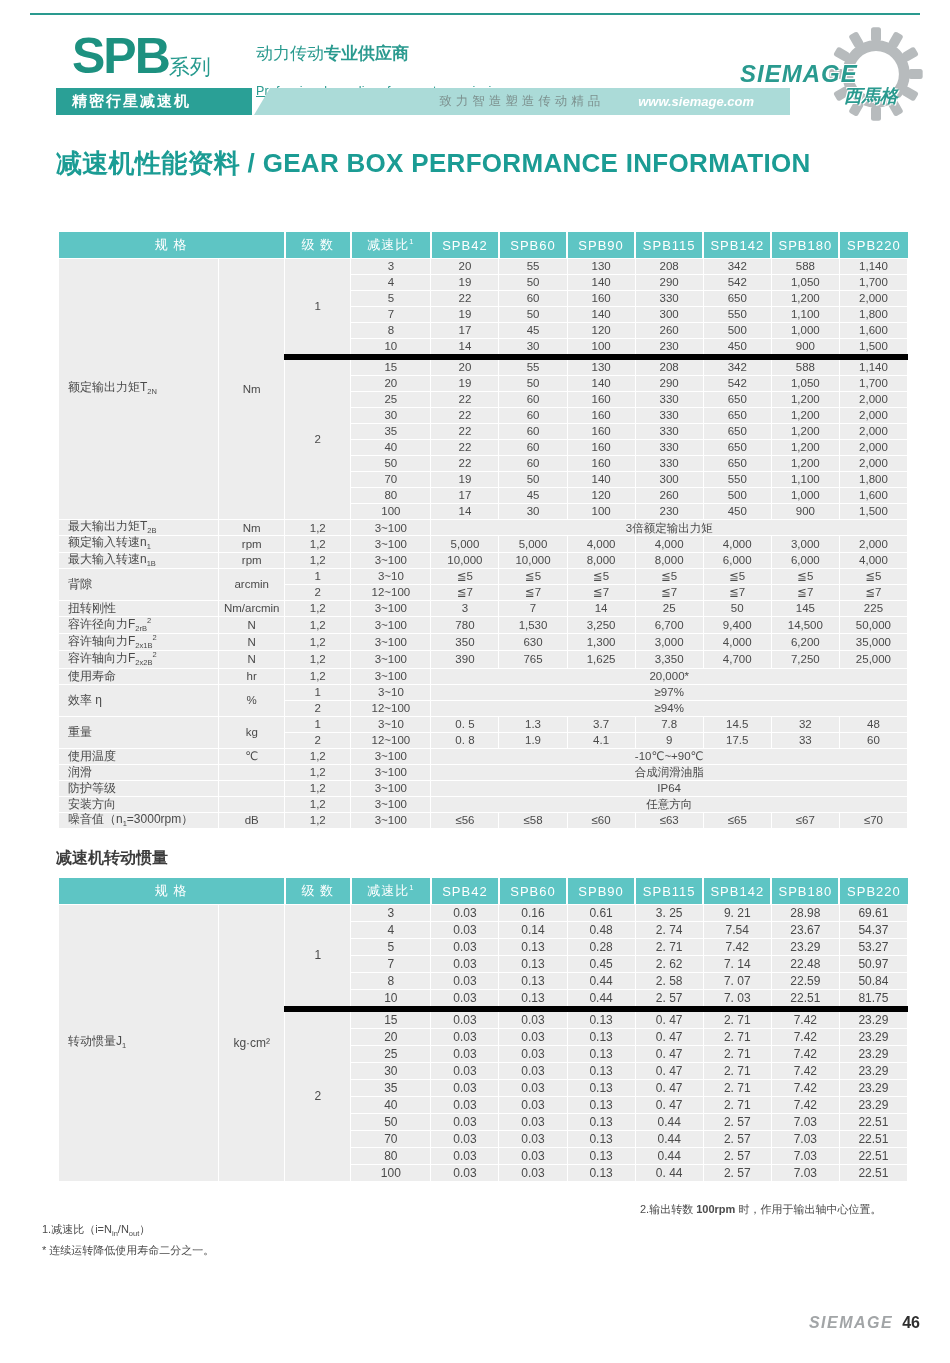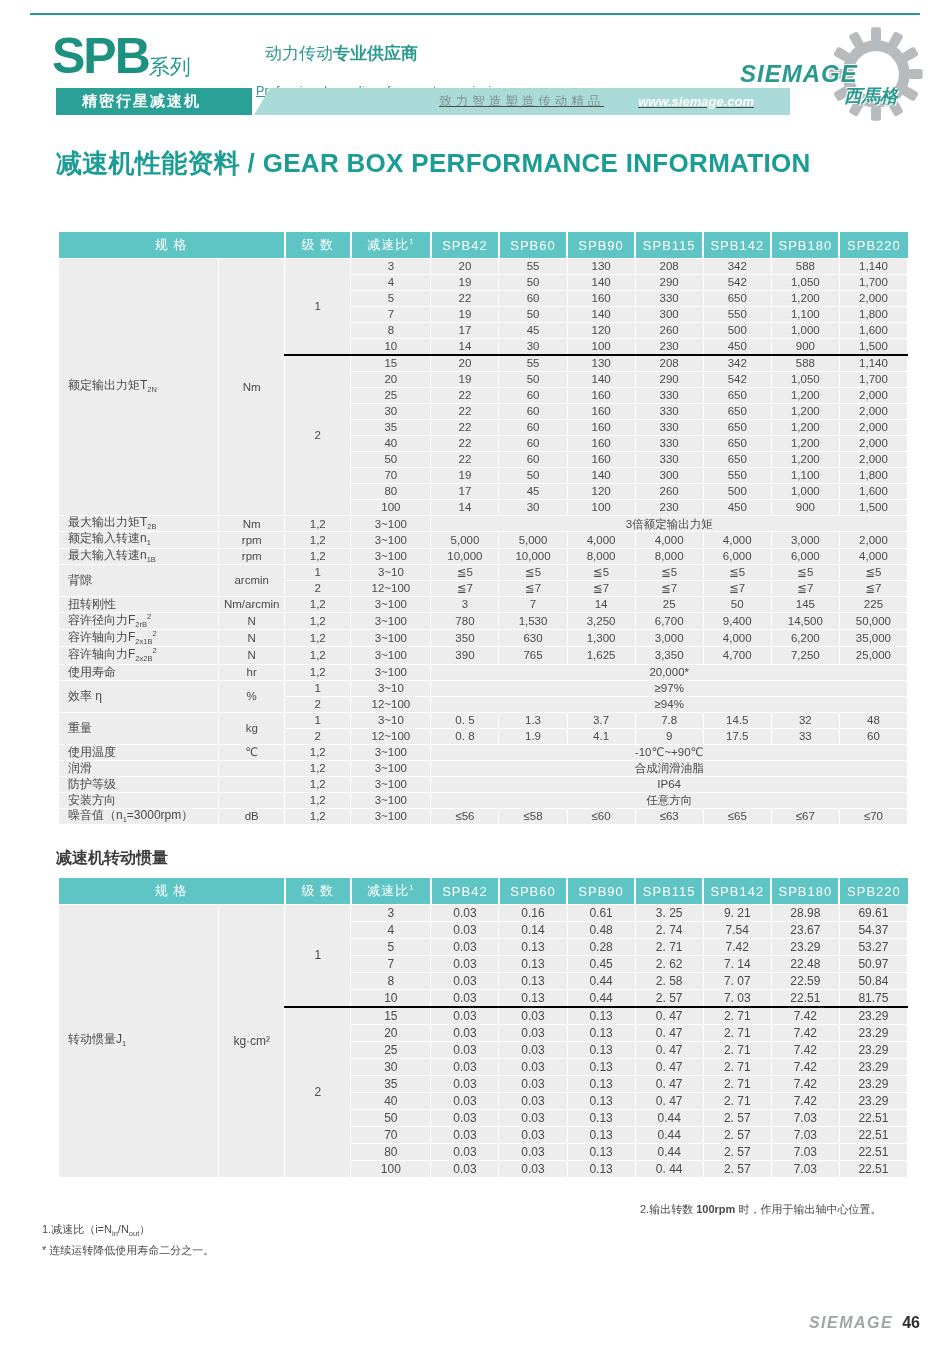--- a/index.html
+++ b/index.html
@@ -4,53 +4,53 @@
 <style>
   html,body{margin:0;padding:0;}
   body{
     width:950px;height:1363px;position:relative;background:#ffffff;
     font-family:"Liberation Sans","DejaVu Sans",sans-serif;color:#4b4b4b;
     overflow:hidden;
   }
   #top-rule{position:absolute;left:30px;top:13px;width:890px;height:2px;background:#2a9a8f;}
 
   
-  #spb{position:absolute;left:52px;top:32px;display:flex;align-items:flex-end;}
+  #spb{position:absolute;left:72px;top:32px;display:flex;align-items:flex-end;}
   #spb .big{font-size:50px;line-height:48px;font-weight:800;color:#1d9180;letter-spacing:-2px;}
   #spb .suffix{font-size:21px;color:#279a8e;line-height:26px;}
   #band-dark{position:absolute;left:56px;top:88px;width:196px;height:27px;background:#2aa096;
-    color:#fff;display:flex;align-items:center;padding-left:26px;box-sizing:border-box;
+    color:#fff;display:flex;align-items:center;padding-left:16px;box-sizing:border-box;
     font-size:15px;font-weight:bold;letter-spacing:2px;}
   #band-light{position:absolute;left:254px;top:88px;width:536px;height:27px;background:#abdbd8;
     clip-path:polygon(16px 0,100% 0,100% 100%,0 100%);
-    display:flex;align-items:center;justify-content:flex-end;gap:34px;padding-right:36px;box-sizing:border-box;text-decoration:underline;}
+    display:flex;align-items:center;justify-content:flex-end;gap:34px;padding-right:36px;box-sizing:border-box;}
   #band-slogan{font-size:12.5px;color:#7d918f;letter-spacing:4px;}
   #band-site{font-size:13px;color:#ffffff;font-weight:bold;font-style:italic;}
   #tagline{position:absolute;left:256px;top:42px;color:#2a9a8f;}
-  #tagline .l1{font-size:17px;margin-left:9px;}
+  #tagline .l1{font-size:17px;}
   #tagline .l1 b{font-weight:bold;}
   #tagline .l2{font-size:12.5px;margin-top:19px;letter-spacing:0.2px;text-decoration:underline;}
   #logo-cluster{position:absolute;right:24px;top:24px;width:172px;height:100px;}
   #gear{position:absolute;right:0;top:0;}
   #logo-word{position:absolute;left:-14px;top:36px;font-size:24px;font-style:italic;font-weight:900;
     color:#2a9a8f;letter-spacing:1px;text-shadow:1px 1px 0 #fff,-1px -1px 0 #fff,1px -1px 0 #fff,-1px 1px 0 #fff;}
   #logo-cn{position:absolute;left:90px;top:60px;font-size:18px;font-style:italic;font-weight:bold;
     color:#2a9a8f;text-shadow:1px 1px 0 #fff,-1px -1px 0 #fff;}
 
   #page-title{position:absolute;left:56px;top:146px;font-size:26px;font-weight:bold;color:#1b9c94;letter-spacing:0.3px;}
 
   
   table{border-collapse:collapse;table-layout:fixed;width:850px;}
   th{background:#5ec5c4;color:#ffffff;font-size:13px;font-weight:500;height:24px;
      border-left:2px solid #ffffff;letter-spacing:1px;}
   th:first-child{border-left:none;}
   td{background:#ededed;border:1px solid #ffffff;height:15px;line-height:1.05;
      font-size:11.5px;color:#4a4a4a;text-align:center;padding:0 2px;overflow:hidden;white-space:nowrap;}
   td.label{text-align:left;padding-left:9px;font-size:12px;}
-  td.redline{border-top:2px solid #000000;}
+  td.redline{border-top:6px solid #000000;}
   sub,sup{font-size:7.5px;}
   #t1{position:absolute;left:58px;top:232px;}
   #t2{position:absolute;left:58px;top:878px;}
   #t2 td{height:16px;font-size:12px;}
   #t2-title{position:absolute;left:56px;top:848px;font-size:16px;font-weight:bold;color:#3c3c3c;}
 
   .notes{position:absolute;top:1200px;font-size:11px;color:#4b4b4b;line-height:1.7;}
   #note-left{left:42px;margin-top:20px;}
   #note-right{left:640px;}
   #note-right b{font-weight:bold;}

